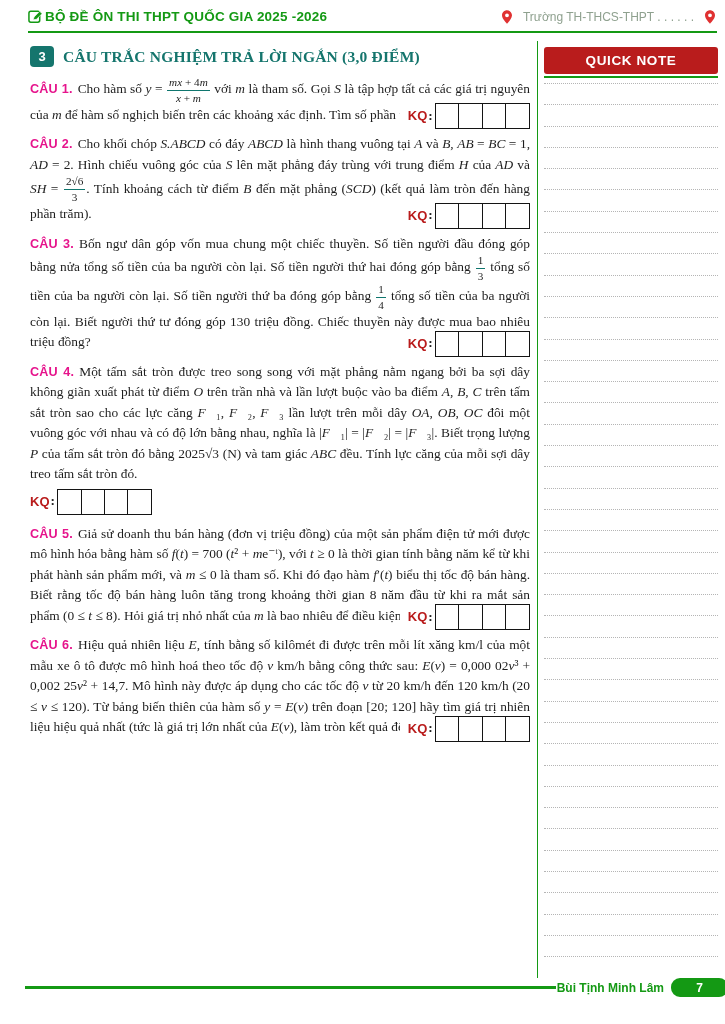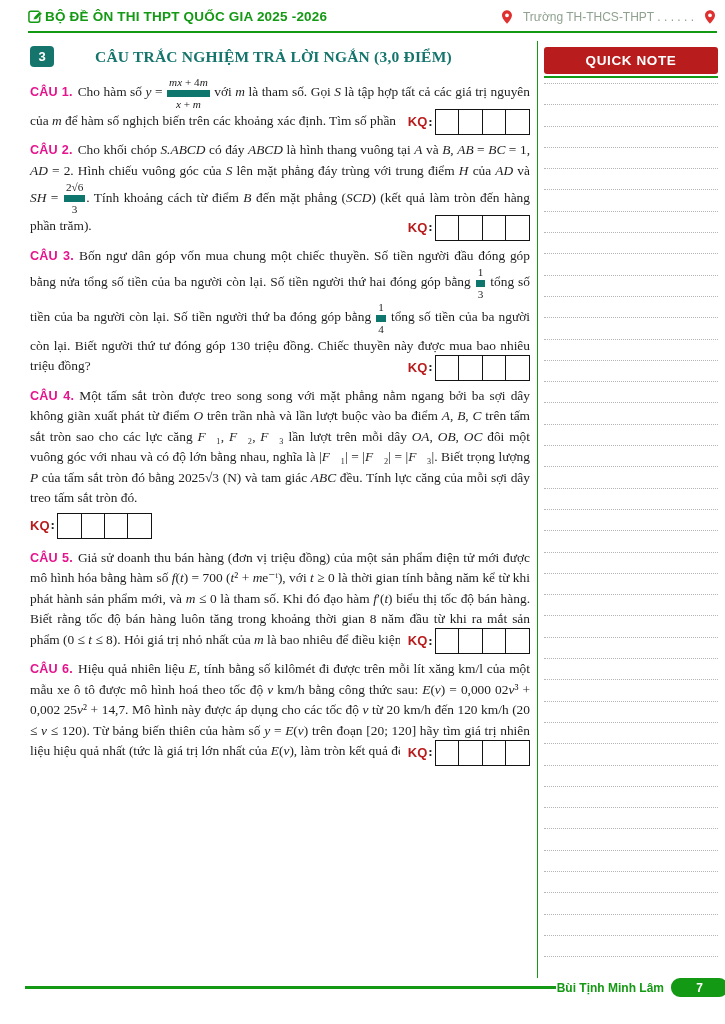--- a/index.html
+++ b/index.html
@@ -27,36 +27,36 @@
   .icon-svg { display:block; }
   
   .main { position:absolute; left:30px; top:46px; width:500px; }
   .section-header { display:flex; align-items:center; gap:9px; margin-bottom:3px; }
   .section-num {
     background:#15756d; color:#fff; border-radius:4px;
     width:24px; height:21px; display:flex; align-items:center; justify-content:center;
     font-family:"Liberation Sans","DejaVu Sans",sans-serif; font-weight:bold; font-size:13px;
   }
   .section-title {
-    color:#15756d; font-weight:bold; font-size:15.5px; letter-spacing:0.2px;margin-left:32px;
+    color:#15756d; font-weight:bold; font-size:15.5px; letter-spacing:0.2px;
   }
   .question {
     position:relative; margin-top:9px; text-align:justify;
     font-size:13.4px; line-height:1.53;
   }
   .q-label {
     font-family:"Liberation Sans","DejaVu Sans",sans-serif;
     font-weight:bold; font-size:12.6px; color:#e6148c; margin-right:5px; letter-spacing:0.2px;margin-top:38px;
   }
   .mvar { font-style:italic; }
   .frac {
     display:inline-block; vertical-align:middle; text-align:center;
     font-size:11.2px; line-height:1.15; padding:0 1px;
   }
-  .frac .num { display:block; border-bottom:7px solid #0f766e; padding:0 2px 1px; }
+  .frac .num { display:block; border-bottom:1px solid #0f766e; padding:0 2px 1px; }
   .frac .den { display:block; padding-top:1px; }
   .kq-unit { display:flex; align-items:center; }
   .kq-float { position:absolute; right:0; bottom:-4px; background:#fff; padding-left:8px; }
   .kq-newline { margin-top:4px; width:fit-content; }
   .kq-label {
     font-family:"Liberation Sans","DejaVu Sans",sans-serif;
     font-weight:bold; font-size:13px; color:#b91c1c;
   }
   .kq-colon { font-weight:bold; color:#222; margin:0 4px 0 1px; }
   .kq-boxes { display:flex; }

